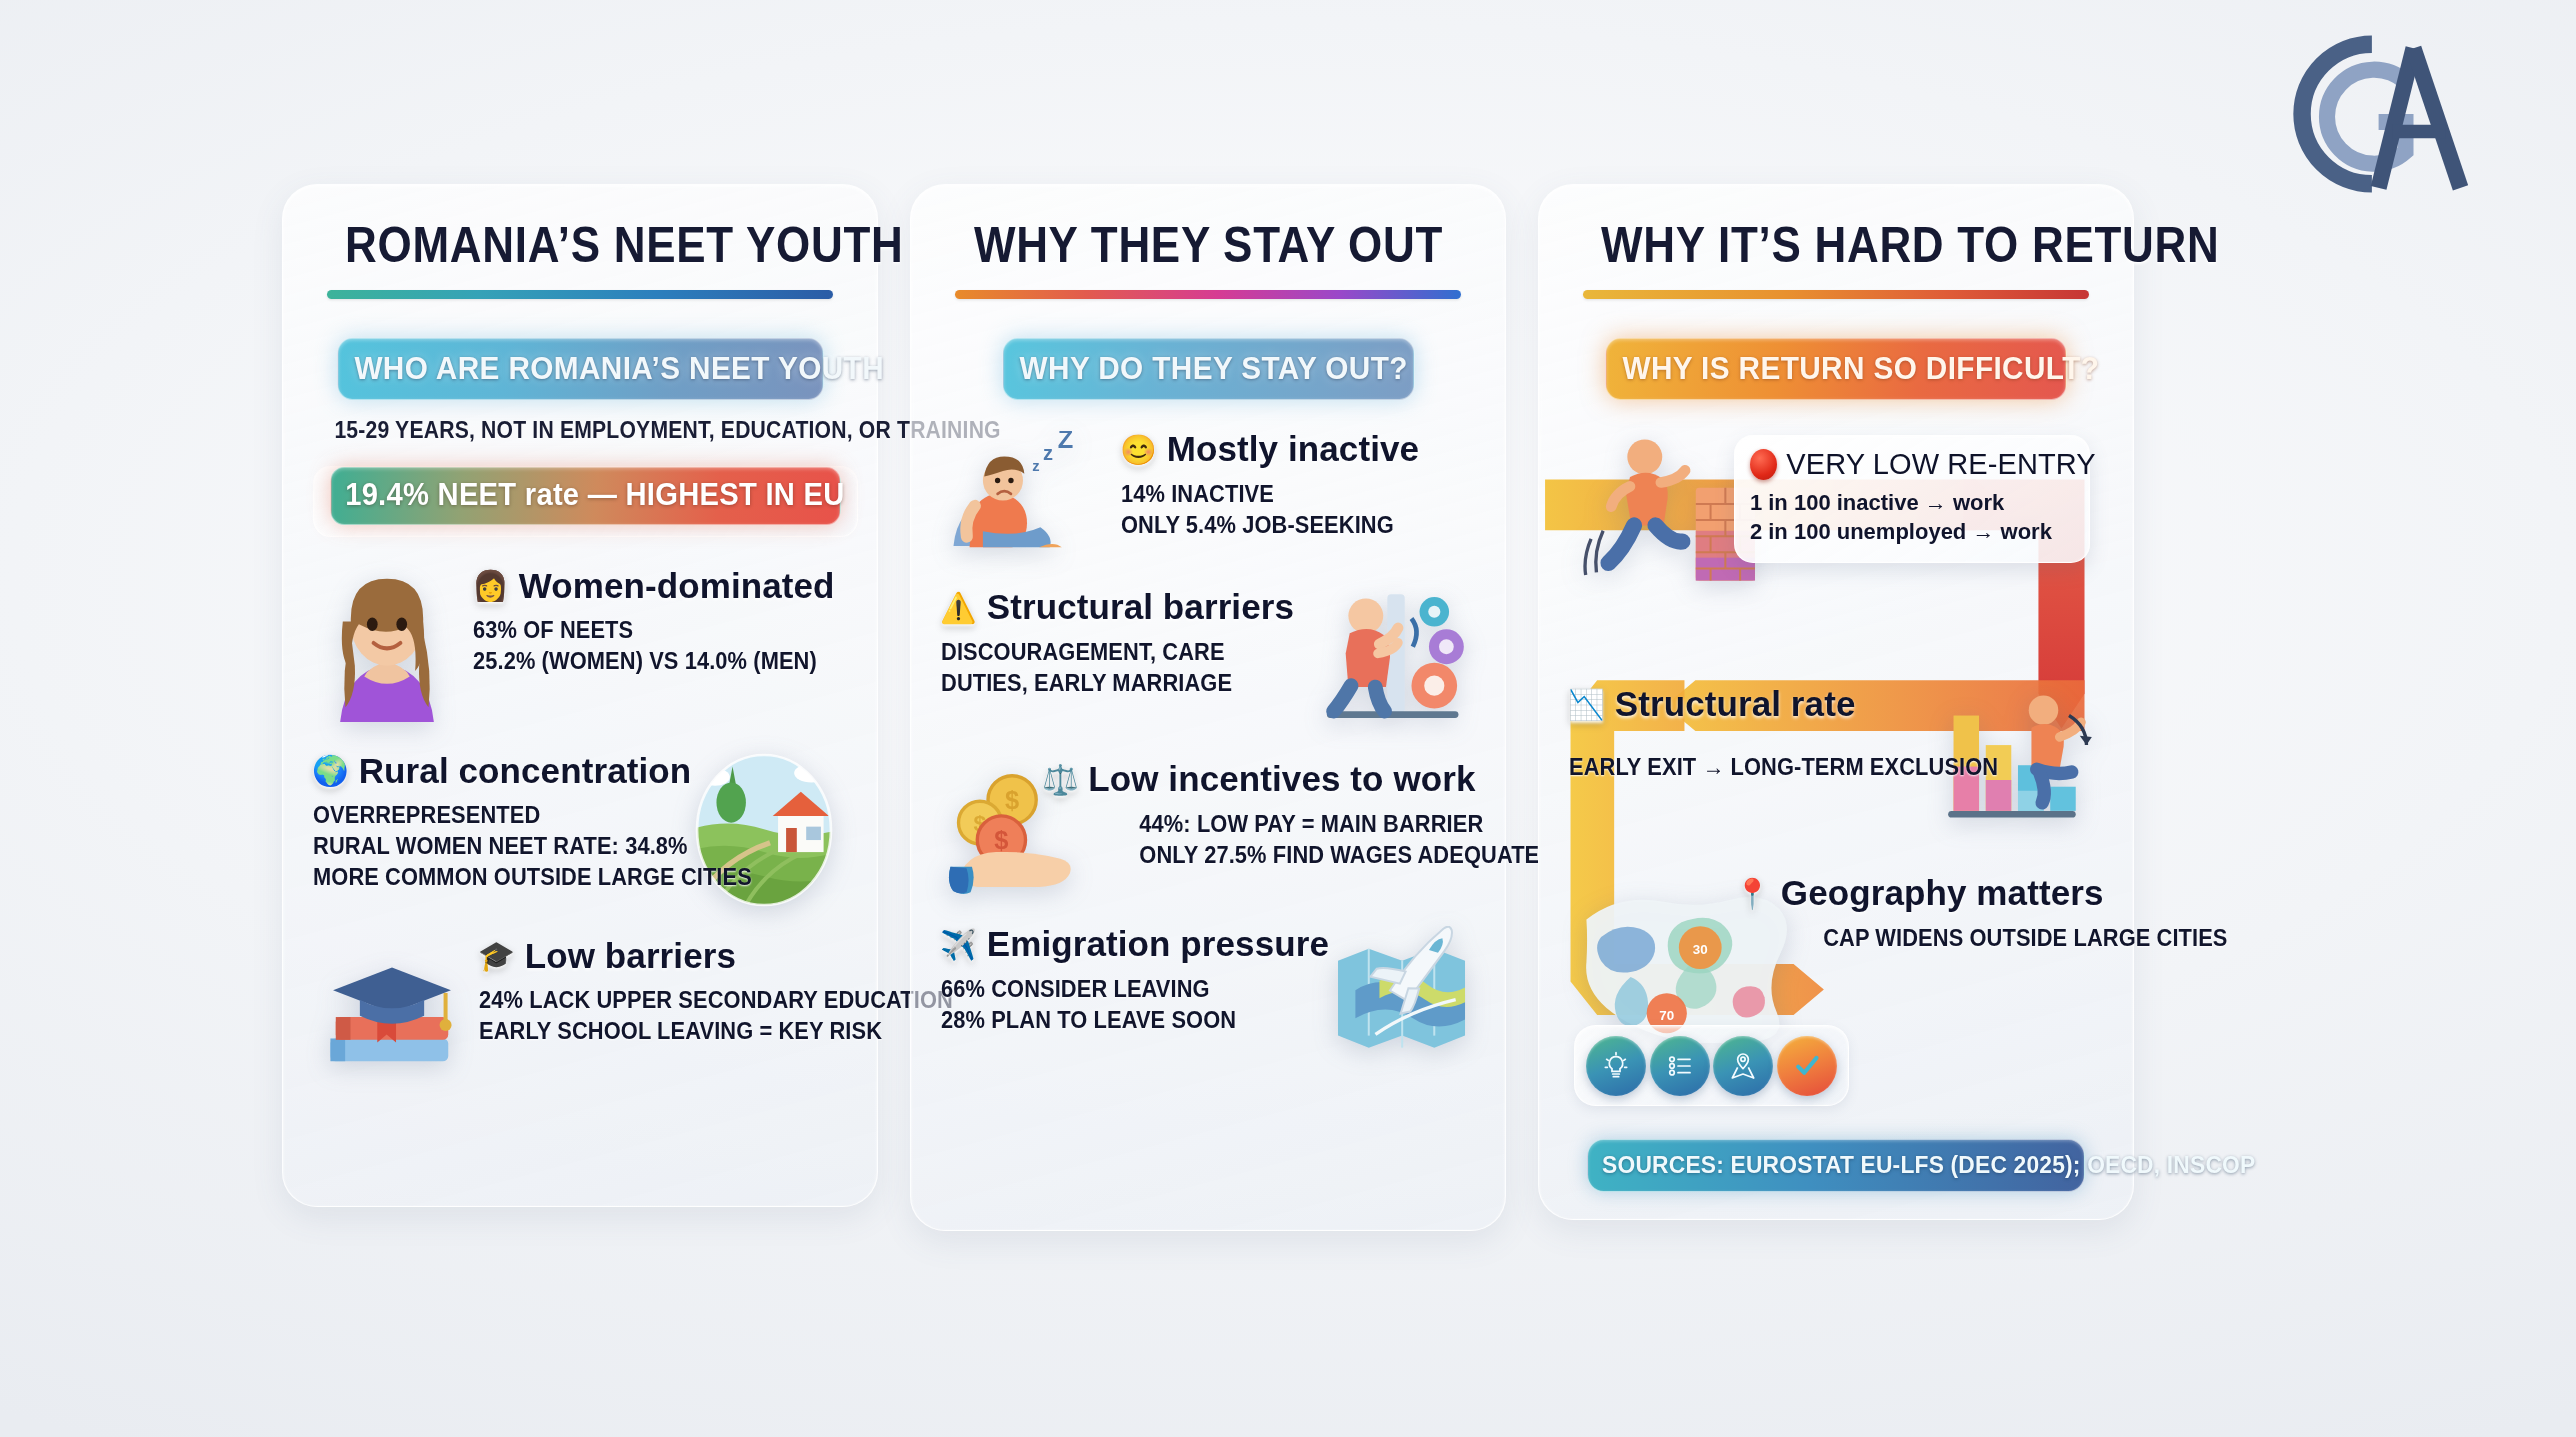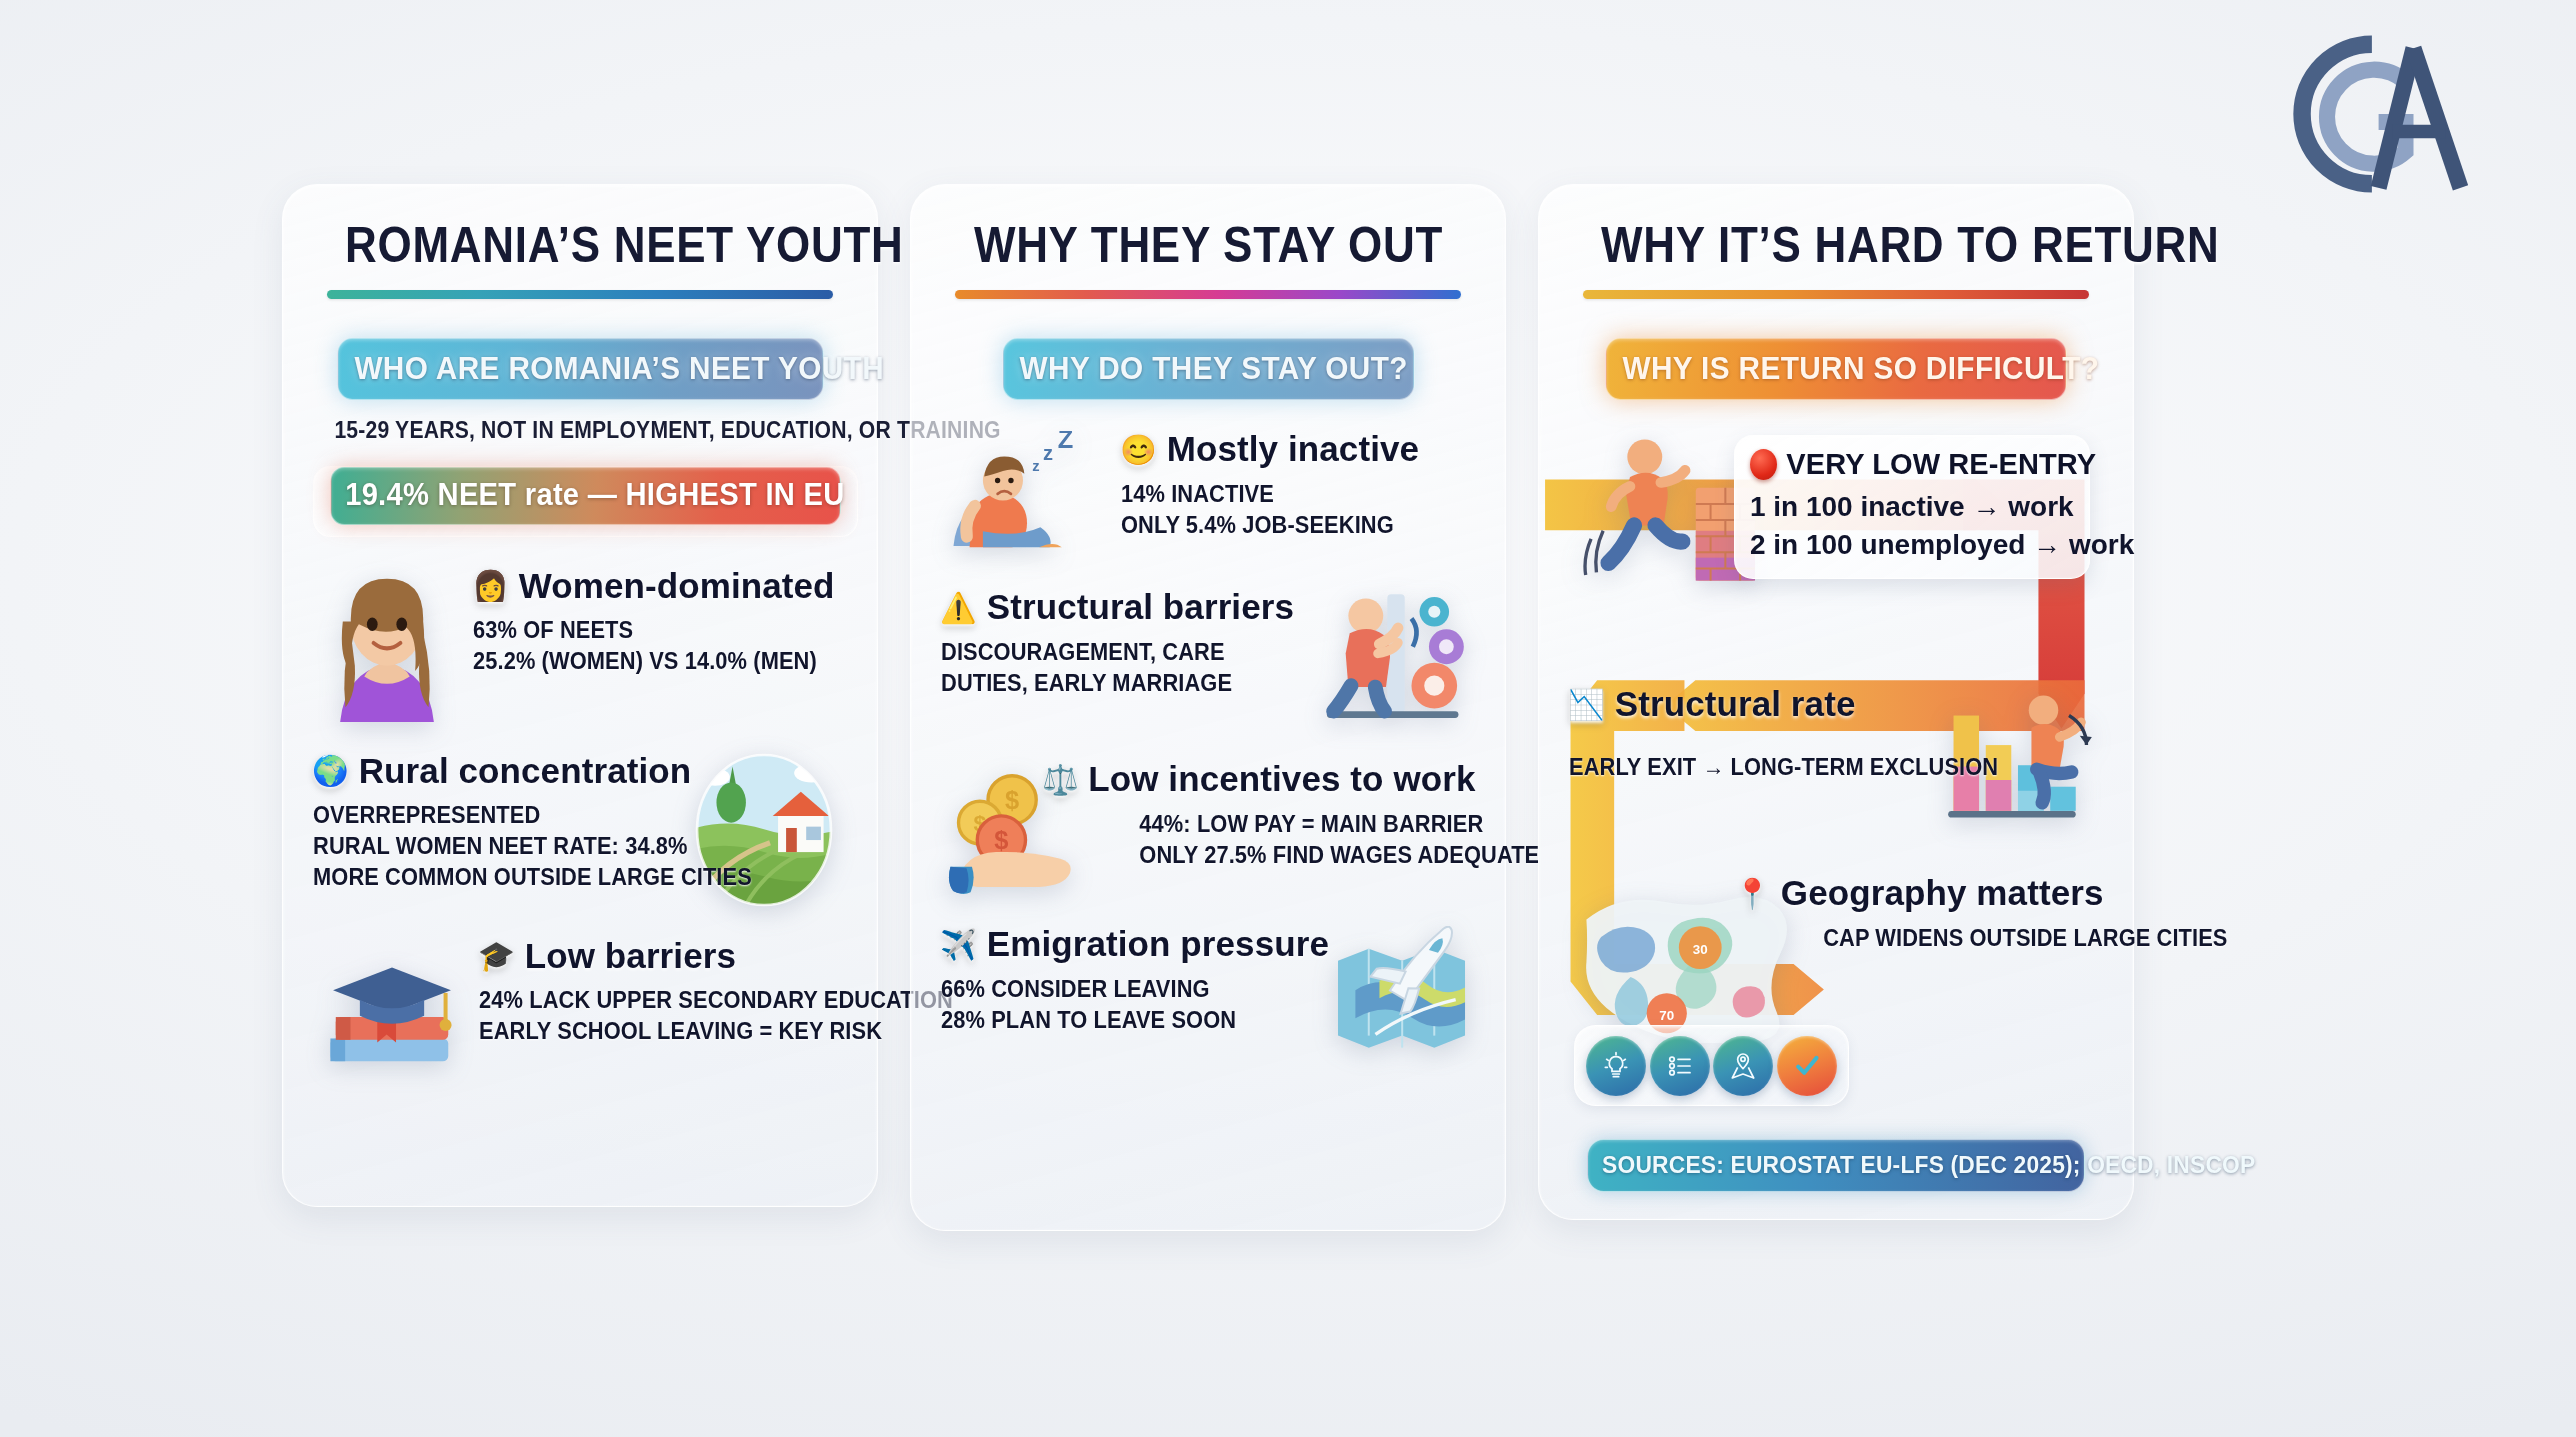--- a/index.html
+++ b/index.html
@@ -200,32 +200,32 @@
     background: linear-gradient(150deg, rgba(255,255,255,0.94), rgba(248,250,253,0.88));
     border: 1.3px solid rgba(255,255,255,0.95);
     border-radius: 19px;
     box-shadow: 0 8px 20px rgba(80,100,130,0.16), inset 0 1.3px 3.4px rgba(255,255,255,0.95);
     padding: 12px 14.8px 14.8px 14.8px;
     z-index: 6;
   }
   .callout-title {
     display: flex; align-items: center; gap: 9.4px;
     font-family: "Liberation Sans Narrow", "Liberation Sans", sans-serif;
-    font-weight: 700; font-size: 29px; color: #0e1229;
+    font-weight: 400; font-size: 29px; color: #0e1229;
     white-space: nowrap; letter-spacing: 0.1px;
   }
   .dot-red {
     width: 27px; height: 31px; border-radius: 50%; flex: none;
     background: radial-gradient(circle at 36% 30%, #ff6b52, #e02817 62%, #b81d10 100%);
     box-shadow: 0 2px 4.7px rgba(140,25,10,0.45);
   }
   .callout-lines {
     margin-top: 6.7px;
     font-family: "Liberation Sans", sans-serif;
-    font-weight: 700; font-size: 28px; line-height: 1.35;
+    font-weight: 700; font-size: 22px; line-height: 1.35;
     color: #10142c; white-space: nowrap;
   }
   .icon-strip {
     position: absolute;
     left: 35px; bottom: 113px;
     width: 275px; height: 81px;
     border-radius: 21.5px;
     background: linear-gradient(140deg, rgba(255,255,255,0.62), rgba(240,244,249,0.48));
     border: 1.3px solid rgba(255,255,255,0.9);
     box-shadow: inset 0 1.3px 3.4px rgba(255,255,255,0.9), 0 4px 12px rgba(80,100,130,0.10);

